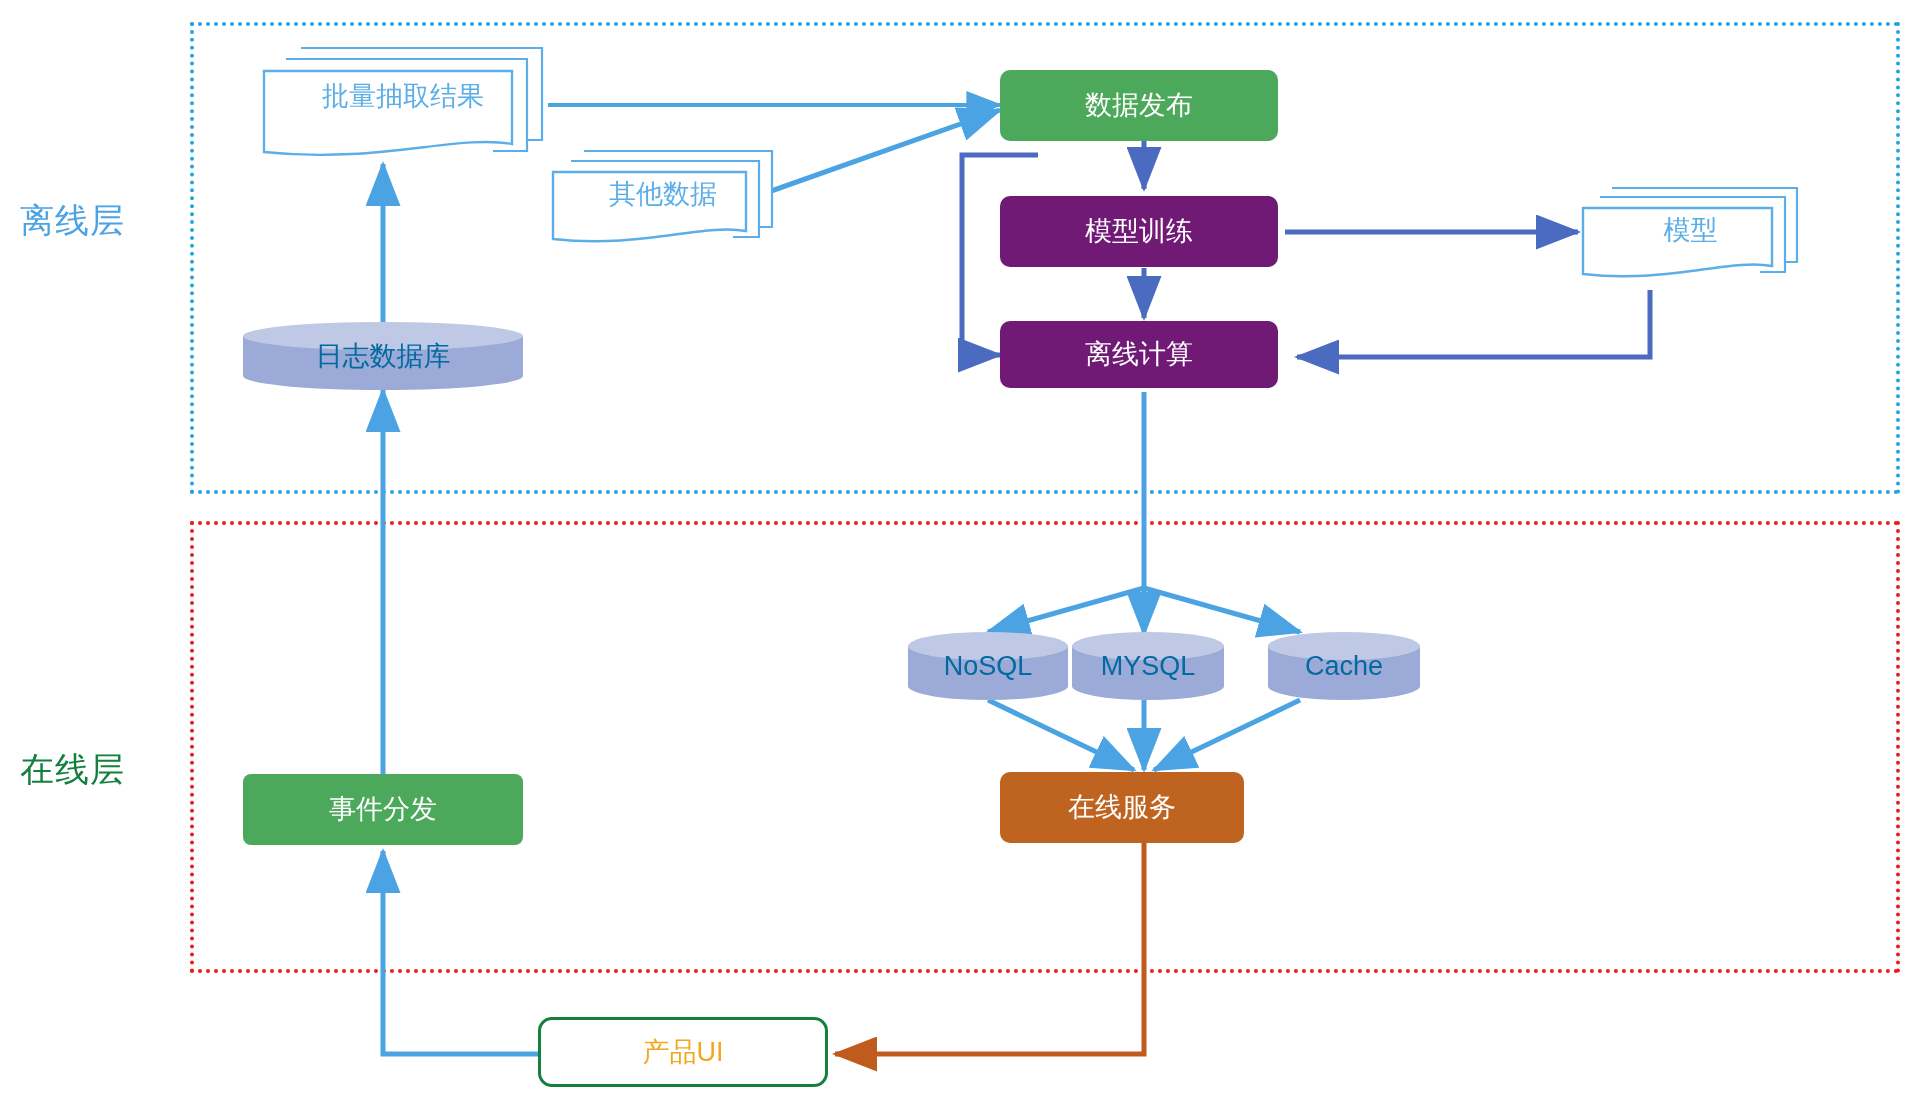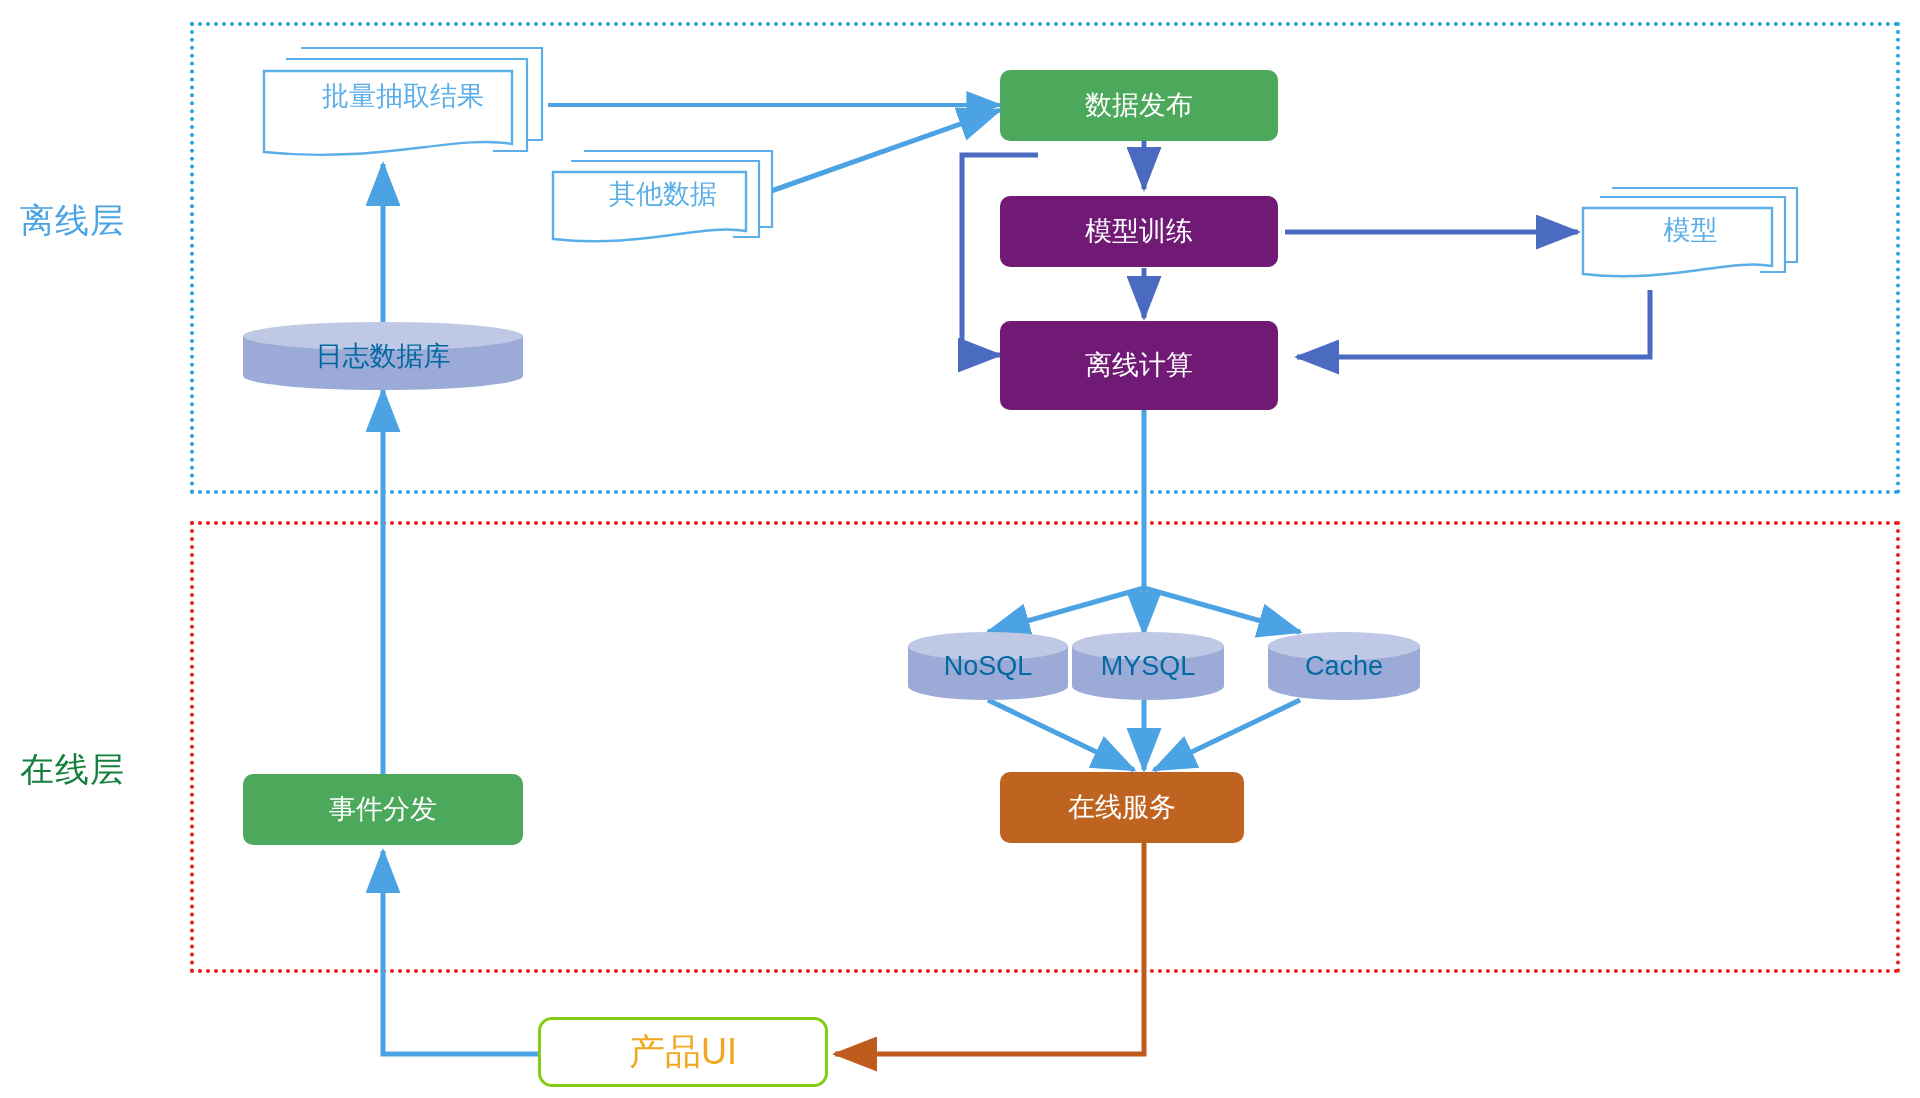--- a/index.html
+++ b/index.html
@@ -15,21 +15,21 @@
   .zone.offline{left:190px;top:22px;width:1710px;height:472px;border:4px dotted #29A3E0;}
   .zone.online{left:190px;top:521px;width:1710px;height:452px;border:4px dotted #EE1C1C;}
 
   .node{position:absolute;box-sizing:border-box;display:flex;align-items:center;justify-content:center;text-align:center;}
 
   .proc{border-radius:10px;color:#ffffff;font-size:27px;line-height:1.2;}
   .proc.green{background:#4CA85A;}
   .proc.blue{background:#701a75;}
   .proc.orange{background:#BF6420;}
 
-  .uibox{border-radius:14px;background:#ffffff;border:3px solid #84cc16;color:#F2A81E;font-size:36px;}
+  .uibox{border-radius:14px;background:#ffffff;border:3px solid #15803d;color:#F2A81E;font-size:27px;}
 
   .cyl{color:#0369a1;font-size:27px;}
   .cyl .body{position:absolute;left:0;right:0;top:14px;bottom:14px;background:#9BAAD6;}
   .cyl .top{position:absolute;left:0;right:0;top:0;height:28px;border-radius:50%;background:#BFC9E6;}
   .cyl .bot{position:absolute;left:0;right:0;bottom:0;height:28px;border-radius:50%;background:#9BAAD6;}
   .cyl .cyl-label{position:relative;z-index:3;width:100%;text-align:center;}
 
   .docstack{color:#5BAEE8;font-size:27px;}
   .docstack svg{position:absolute;left:0;top:0;}
   .docstack .doc-label{position:relative;z-index:4;width:100%;text-align:center;}
@@ -119,21 +119,21 @@
   </div>
 
   <div class="node proc green" style="left:1000px;top:70px;width:278px;height:71px;">
     <span>数据发布</span>
   </div>
 
   <div class="node proc blue" style="left:1000px;top:196px;width:278px;height:71px;">
     <span>模型训练</span>
   </div>
 
-  <div class="node proc blue" style="left:1000px;top:321px;width:278px;height:89px;">
+  <div class="node proc blue" style="left:1000px;top:321px;width:278px;height:67px;">
     <span>离线计算</span>
   </div>
 
   <div class="node docstack" style="left:1578px;top:182px;width:225px;height:108px;">
     <svg width="225" height="108" viewBox="0 0 225 108">
       <path d="M34,6 H219 V80 H194" fill="#ffffff" stroke="#5BAEE8" stroke-width="2.2"></path>
       <path d="M22,15 H207 V90 H182" fill="#ffffff" stroke="#5BAEE8" stroke-width="2.2"></path>
       <path d="M5,26 H194 V84 C152,76 90,102 5,92 Z" fill="#ffffff" stroke="#5BAEE8" stroke-width="2.4"></path>
     </svg>
     <div class="doc-label" style="margin-top:-12px;">模型</div>
@@ -153,21 +153,21 @@
     <div class="cyl-label">MYSQL</div>
   </div>
 
   <div class="node cyl" style="left:1228px;top:632px;width:152px;height:68px;margin-left:40px;">
     <div class="body"></div>
     <div class="bot"></div>
     <div class="top"></div>
     <div class="cyl-label">Cache</div>
   </div>
 
-  <div class="node proc green" style="left:243px;top:774px;width:280px;height:71px;">
+  <div class="node proc green" style="left:243px;top:774px;width:280px;height:71px;border-radius:8px;">
     <span>事件分发</span>
   </div>
 
   <div class="node proc orange" style="left:1000px;top:772px;width:244px;height:71px;">
     <span>在线服务</span>
   </div>
 
   <div class="node uibox" style="left:538px;top:1017px;width:290px;height:70px;">
     <span>产品UI</span>
   </div>

